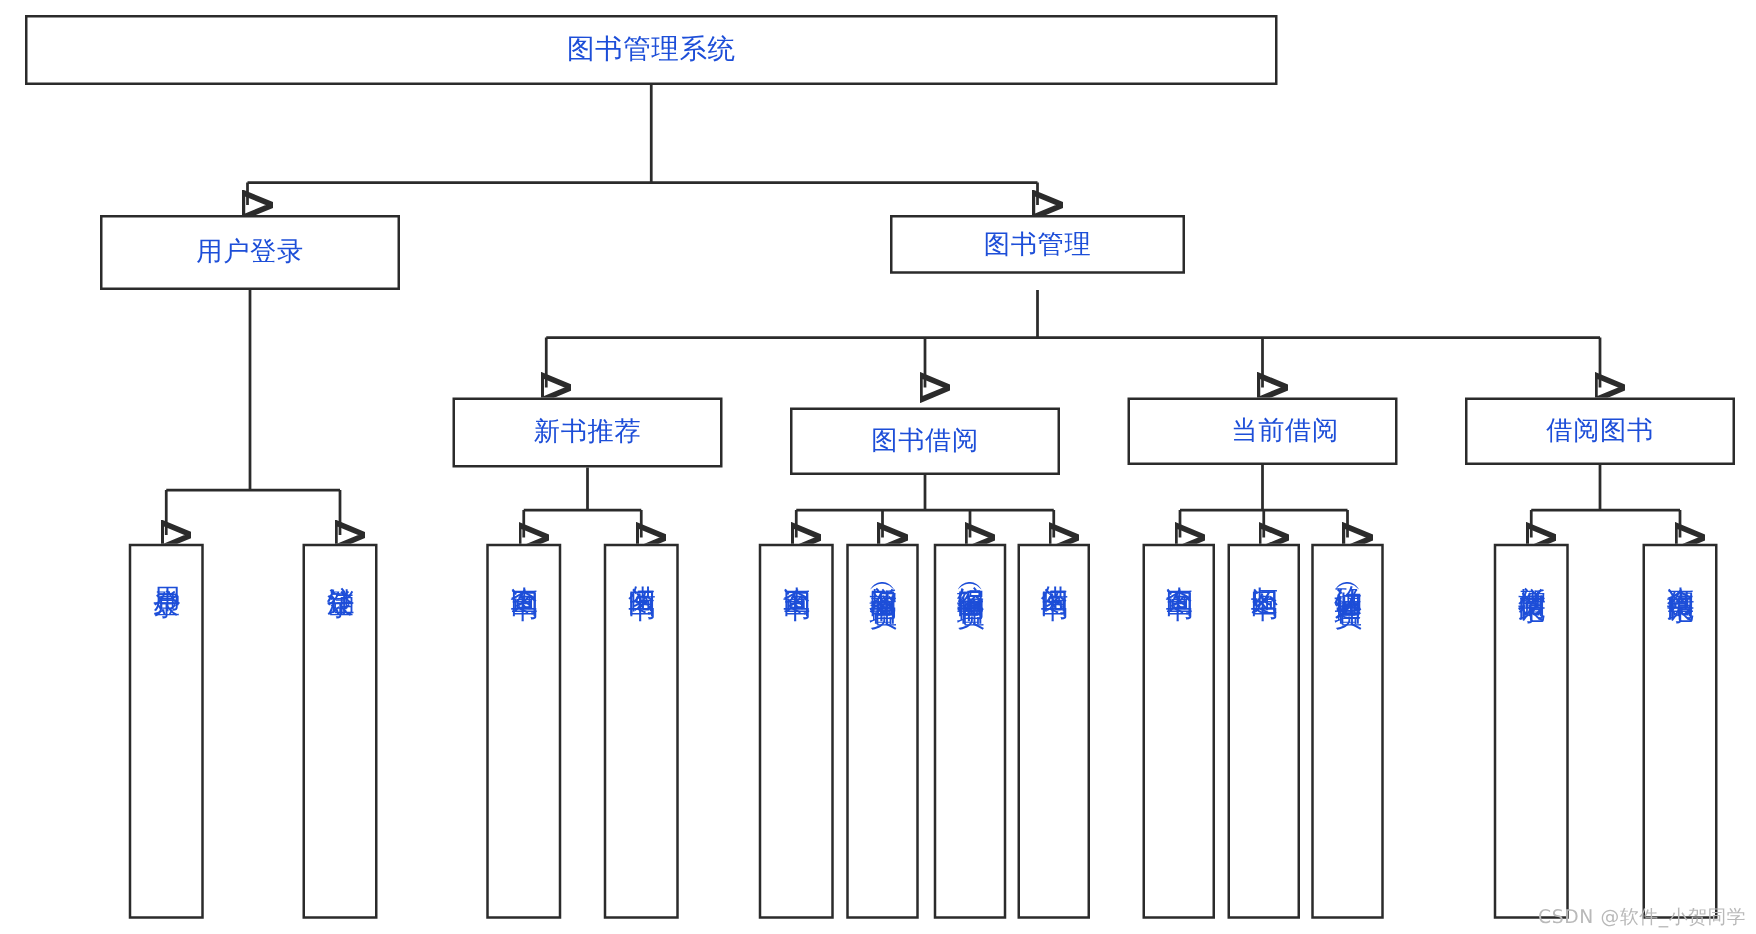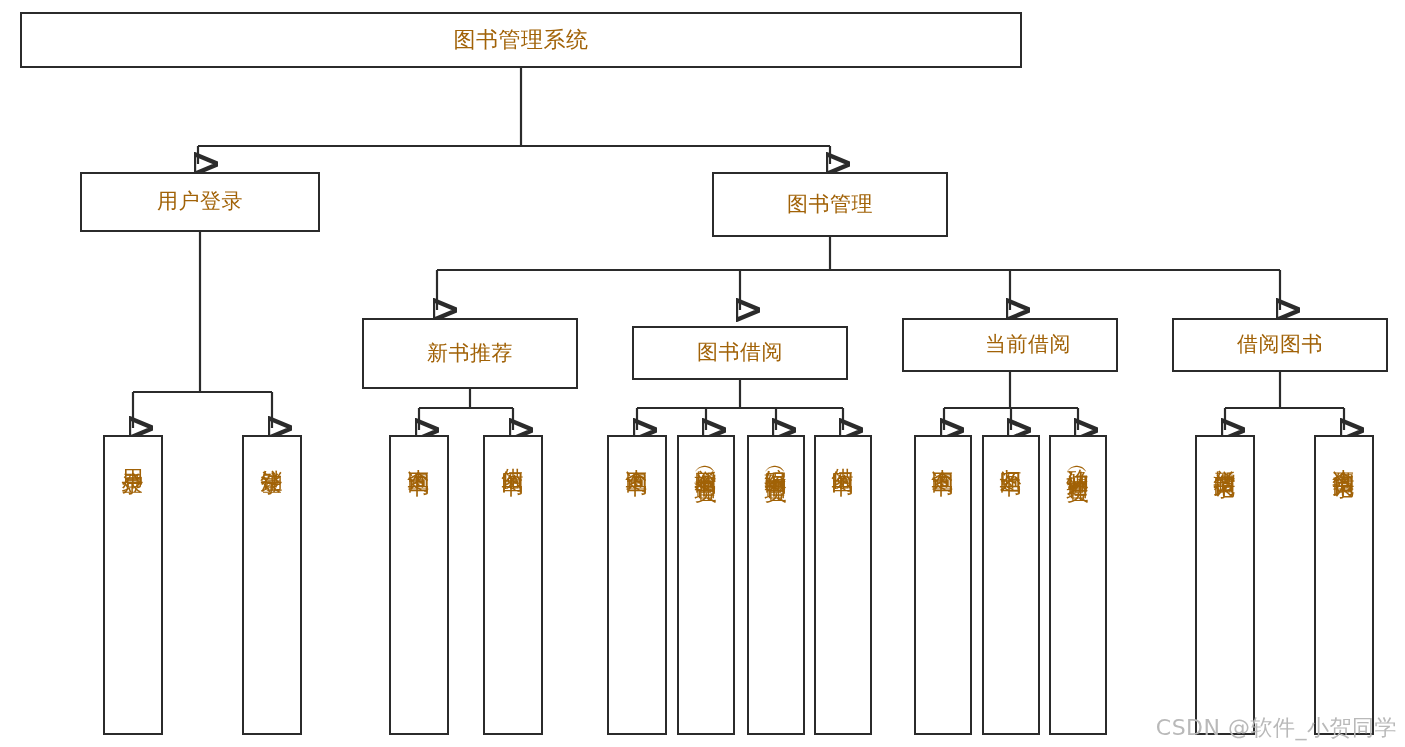--- a/index.html
+++ b/index.html
@@ -19,21 +19,21 @@
     overflow: hidden;
   }
   .node {
     position: absolute;
     box-sizing: border-box;
     border: 2.5px solid #2b2b2b;
     background: #ffffff;
     display: flex;
     align-items: center;
     justify-content: center;
-    color: #a16207;
+    color: #1d4ed8;
   }
   .node .label {
     display: block;
     text-align: center;
     letter-spacing: 0.5px;
   }
   .node.horiz .label {
     font-size: 21px;
     line-height: 1.1;
     white-space: nowrap;
@@ -63,21 +63,21 @@
   }
   svg#wires path, svg#wires line {
     stroke: #2b2b2b;
     stroke-width: 2.2;
     fill: none;
   }
   .watermark {
     position: absolute;
     right: 8px;
     bottom: 4px;
-    font-size: 22px;
+    font-size: 15px;
     color: #b9b9b9;
     white-space: nowrap;
     letter-spacing: 0.5px;
   }
 </style>
 </head>
 <body>
 
 <div id="canvas">
 
@@ -131,25 +131,25 @@
     <line x1="1344" y1="408" x2="1344" y2="430" marker-end="url(#arrow)"></line>
   </svg>
 
   <div class="node horiz root" style="left:20px; top:12px; width:1002px; height:56px;">
     <span class="label">图书管理系统</span>
   </div>
 
   <div class="node horiz" style="left:80px; top:172px; width:240px; height:60px;">
     <span class="label">用户登录</span>
   </div>
-  <div class="node horiz" style="left:712px; top:172px; width:236px; height:65px;">
+  <div class="node horiz" style="left:712px; top:172px; width:236px; height:47px;">
     <span class="label">图书管理</span>
   </div>
 
-  <div class="node horiz" style="left:362px; top:318px; width:216px; height:71px;">
+  <div class="node horiz" style="left:362px; top:318px; width:216px; height:56px;">
     <span class="label">新书推荐</span>
   </div>
   <div class="node horiz" style="left:632px; top:326px; width:216px; height:54px;">
     <span class="label">图书借阅</span>
   </div>
   <div class="node horiz" style="left:902px; top:318px; width:216px; height:54px;padding-left:36px;">
     <span class="label">当前借阅</span>
   </div>
   <div class="node horiz" style="left:1172px; top:318px; width:216px; height:54px;">
     <span class="label">借阅图书</span>

